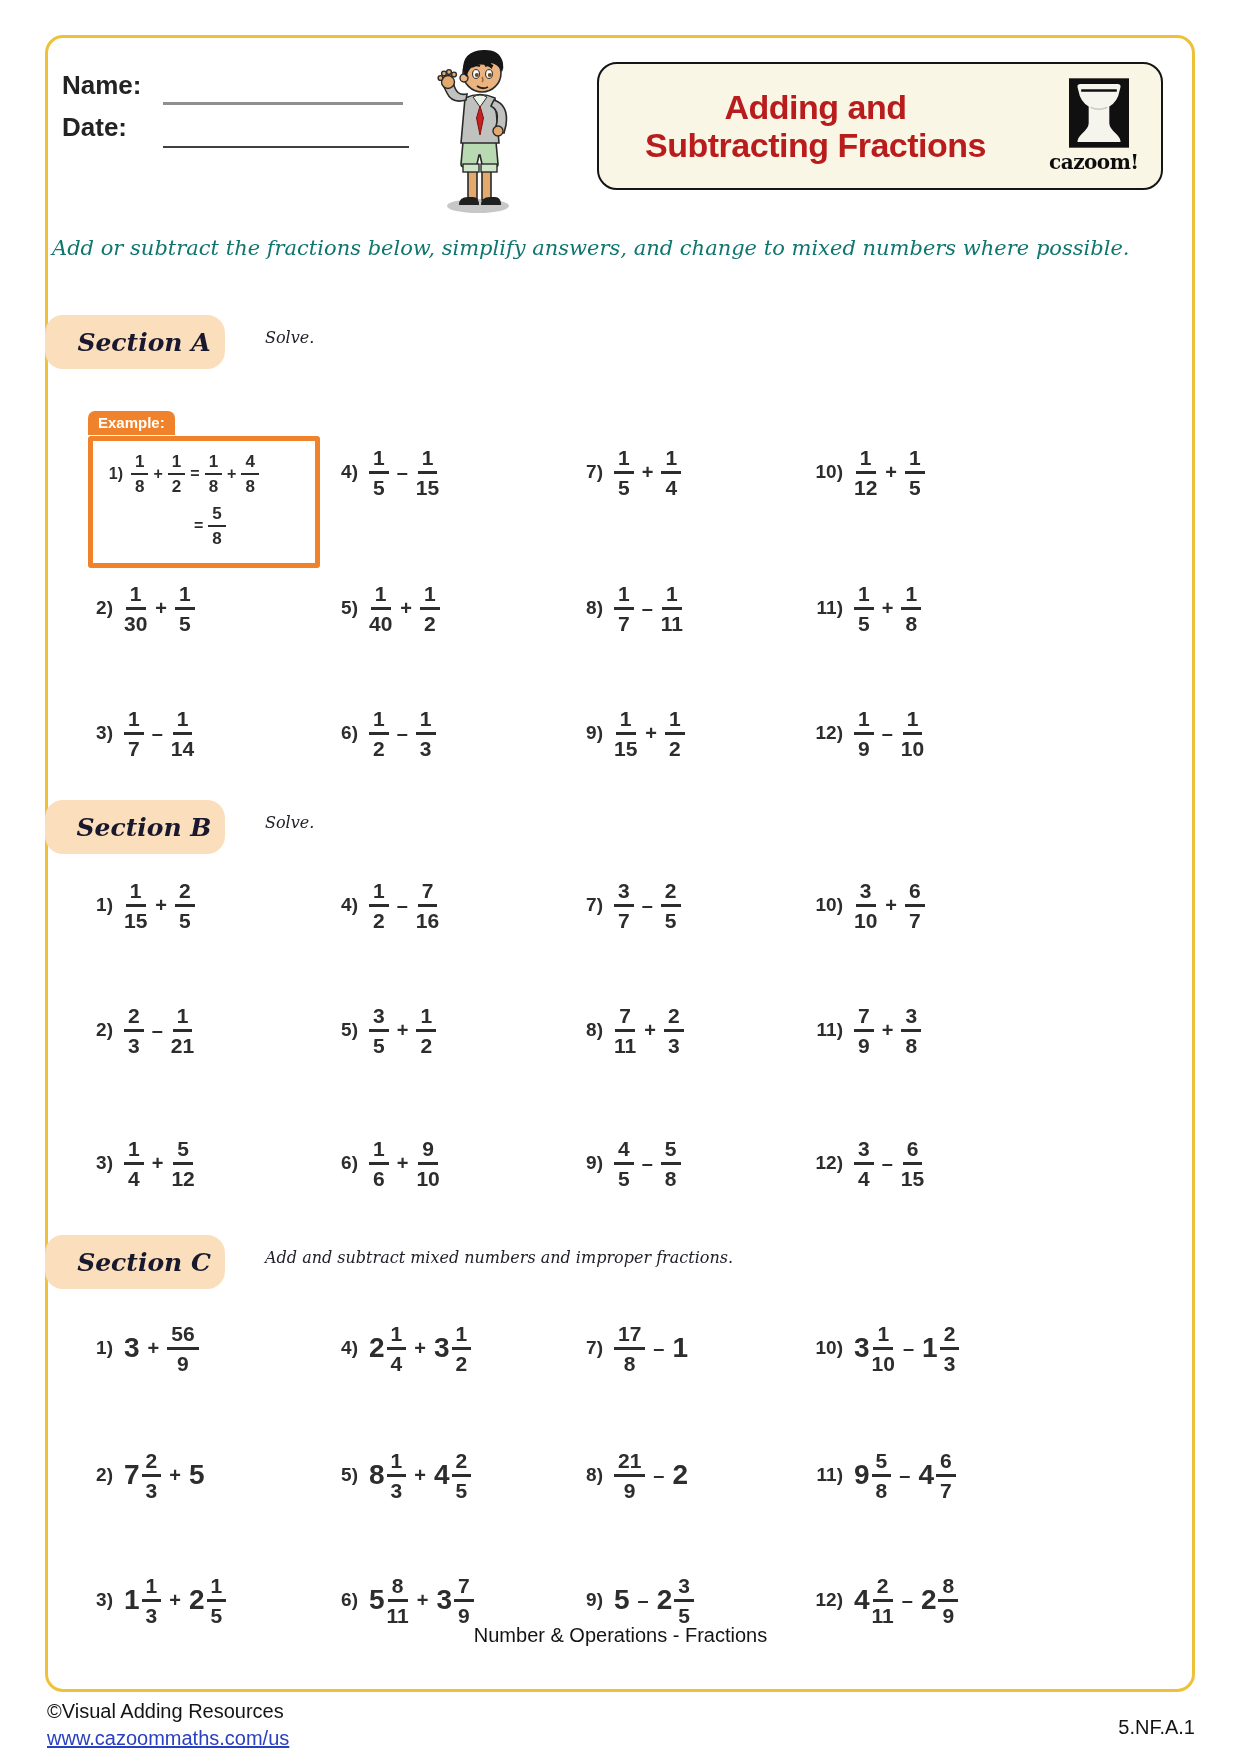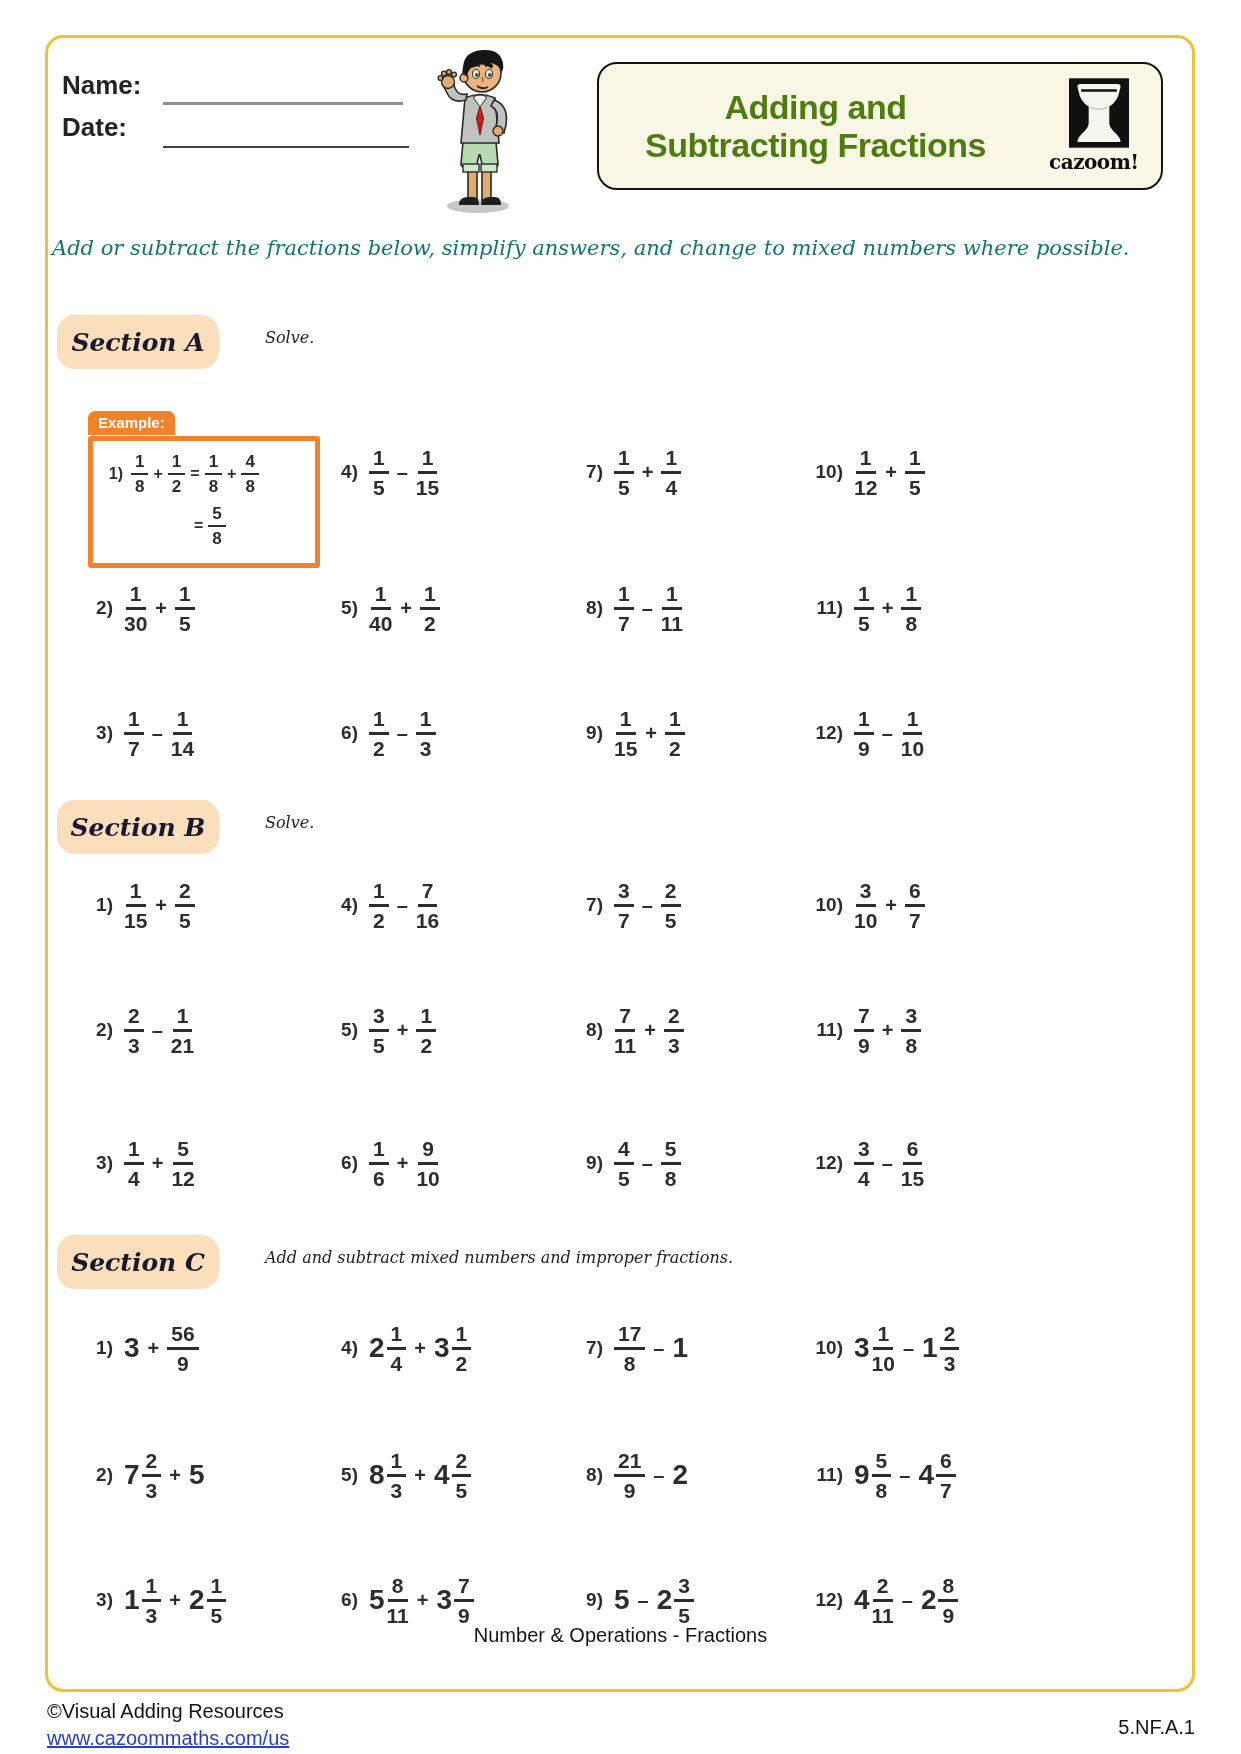--- a/index.html
+++ b/index.html
@@ -14,34 +14,34 @@
              border-bottom:3px solid #8f8f8f;}
   .lbl-date{position:absolute;left:62px;top:112px;font-size:26px;font-weight:700;color:#232323;}
   .line-date{position:absolute;left:163px;top:120px;width:246px;height:26px;
              border-bottom:2px solid #3f3f3f;}
   .boy{position:absolute;left:428px;top:36px;}
 
   .title-box{position:absolute;left:597px;top:62px;width:566px;height:128px;
              background:#FAF6E6;border:2.5px solid #151515;border-radius:20px;box-sizing:border-box;}
   .title-text{position:absolute;left:6px;right:135px;top:50%;transform:translateY(-50%);
               text-align:center;font-weight:700;font-size:34px;line-height:1.12;
-              color:#4d7c0f;letter-spacing:-0.5px;}
+              color:#b91c1c;letter-spacing:-0.5px;}
   .logo{position:absolute;right:12px;top:50%;transform:translateY(-50%);width:100px;}
   .logo svg{display:block;margin:0 auto;}
   .logo-text{font-family:"DejaVu Serif",serif;font-weight:700;font-size:20px;margin-top:2px;
              color:#0d0d0d;letter-spacing:-0.5px;}
 
   .instructions{position:absolute;left:52px;top:236px;font-family:"DejaVu Serif",serif;
                 font-style:italic;font-size:21px;color:#0f766e;white-space:nowrap;}
 
   
-  .section-tag{position:absolute;left:57px;width:162px;height:54px;background:#FBDEBB;
+  .section-tag{position:absolute;left:45px;width:162px;height:54px;background:#FBDEBB;
                border-radius:18px;display:flex;align-items:center;justify-content:center;
                font-family:"DejaVu Serif",serif;font-style:italic;font-weight:700;
-               font-size:25px;color:#18182e;}
+               font-size:25px;color:#18182e;padding-left:18px;}
   .sec-a{top:315px;} .sec-b{top:800px;} .sec-c{top:1235px;}
   .section-instr{position:absolute;left:225px;font-family:"DejaVu Serif",serif;font-style:italic;
                  font-size:16px;color:#20202a;white-space:nowrap;margin-left:40px;}
   .instr-a{top:328px;} .instr-b{top:813px;} .instr-c{top:1248px;}
 
   
   .example-tab{position:absolute;left:88px;top:411px;background:#EF822B;color:#ffffff;
                font-size:15px;font-weight:700;padding:3px 10px 4px;border-radius:7px 7px 0 0;}
   .example-box{position:absolute;left:88px;top:436px;width:232px;height:132px;background:#ffffff;
                border:5px solid #EF822B;border-radius:3px;box-sizing:border-box;}

